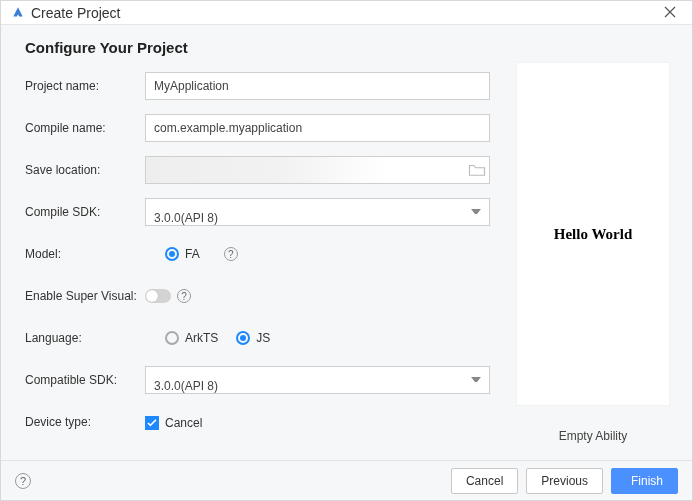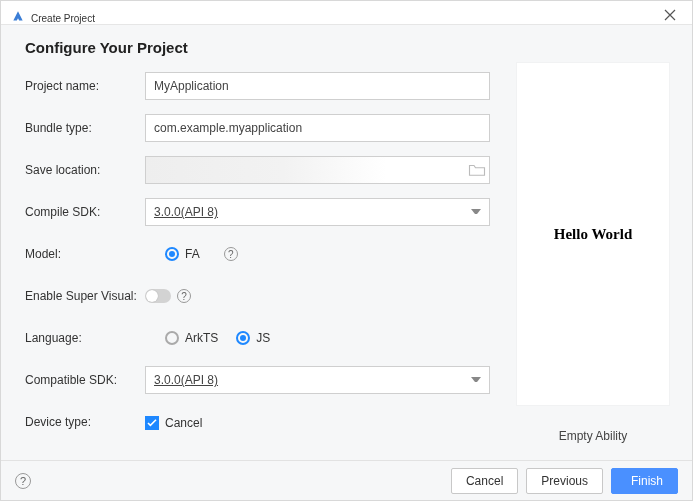--- a/index.html
+++ b/index.html
@@ -6,22 +6,22 @@
   body { margin: 0; background: #fff; }
   .dialog {
     width: 693px; height: 501px;
     background: #f6f7f8;
     border: 1px solid #d8d8d8;
     display: flex; flex-direction: column;
   }
   .titlebar {
     height: 28px; background: #fff;
     border-bottom: 1px solid #e6e6e6;
-    display: flex; align-items: flex-end;
-    padding: 0 10px; font-size: 10px; color: #333;
+    display: flex; align-items: center;
+    padding: 0 10px; font-size: 14px; color: #333;
   }
   .titlebar .logo { width: 14px; height: 14px; margin-right: 6px; }
   .titlebar .title { flex: 1; }
   .titlebar .close { width: 24px; text-align: center; font-size: 14px; color: #555; cursor: pointer; }
   .content { flex: 1; display: flex; padding: 14px 18px 10px 24px; gap: 22px; }
   .form-col { flex: 1; }
   h2.section { font-size: 15px; font-weight: 600; color: #222; margin: 0 0 16px 0; }
   .row { display: flex; align-items: center; margin: 0 0 14px 0; min-height: 28px; }
   .row .label { width: 120px; font-size: 12px; color: #333; }
   .row .field { flex: 1; }
@@ -40,21 +40,21 @@
   }
   .loc-browse {
     position: absolute; right: 4px; top: 50%; transform: translateY(-50%);
     width: 18px; height: 14px; color: #bbb;
   }
   .loc-browse svg { width: 18px; height: 14px; display:block; }
   .select {
     width: 100%; height: 28px;
     border: 1px solid #cfcfcf; background: #fff;
     font-size: 12px; color: #444; padding: 0 26px 0 8px;
-    position: relative; display: flex; align-items: center; text-decoration: underline;
+    position: relative; display: flex; align-items: flex-end;
   }
   .select .caret {
     position: absolute; right: 8px; top: 50%; transform: translateY(-50%);
     width: 10px; height: 6px;
   }
   .select .caret::before {
     content: ''; display:block;
     border-left: 4px solid transparent;
     border-right: 4px solid transparent;
     border-top: 5px solid #888;
@@ -145,21 +145,21 @@
       <h2 class="section">Configure Your Project</h2>
 
       <div class="row">
         <div class="label">Project name:</div>
         <div class="field">
           <input class="txt" value="MyApplication" style="">
         </div>
       </div>
 
       <div class="row">
-        <div class="label">Bundle type:</div>
+        <div class="label">Compile name:</div>
         <div class="field">
           <input class="txt" value="com.example.myapplication" style="">
         </div>
       </div>
 
       <div class="row">
         <div class="label">Save location:</div>
         <div class="field loc-wrap">
           <div class="loc-input"></div>
           <span class="loc-browse">

